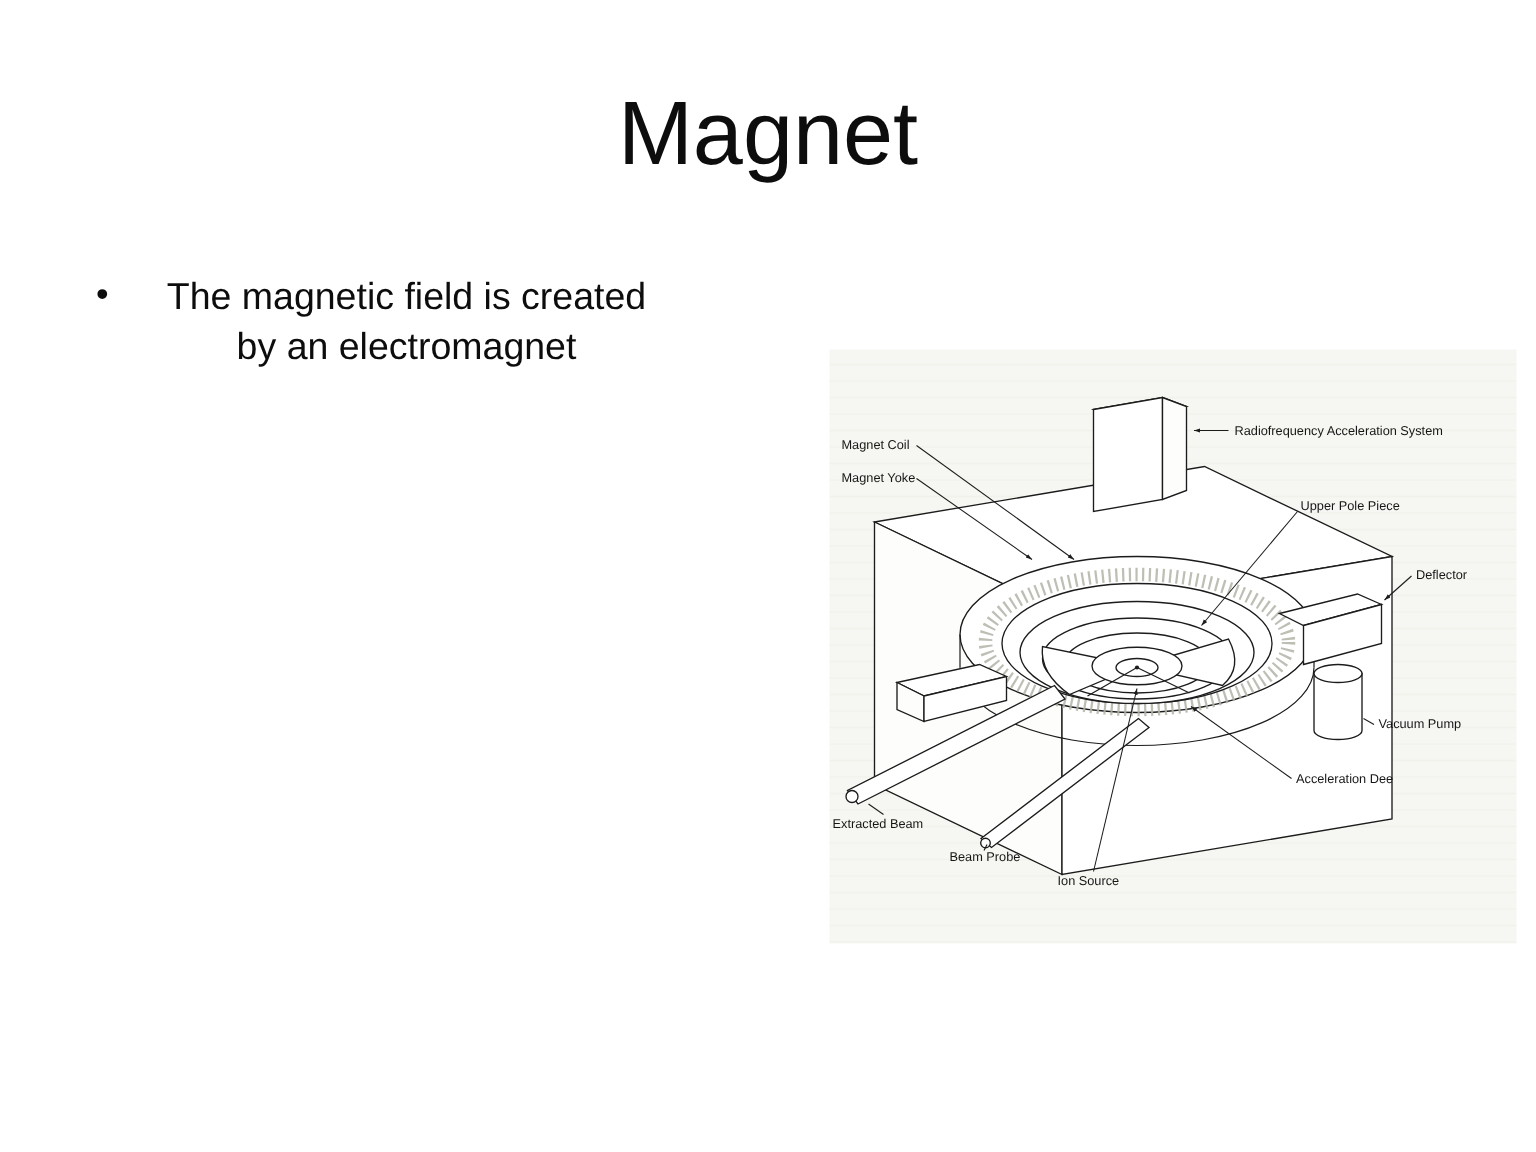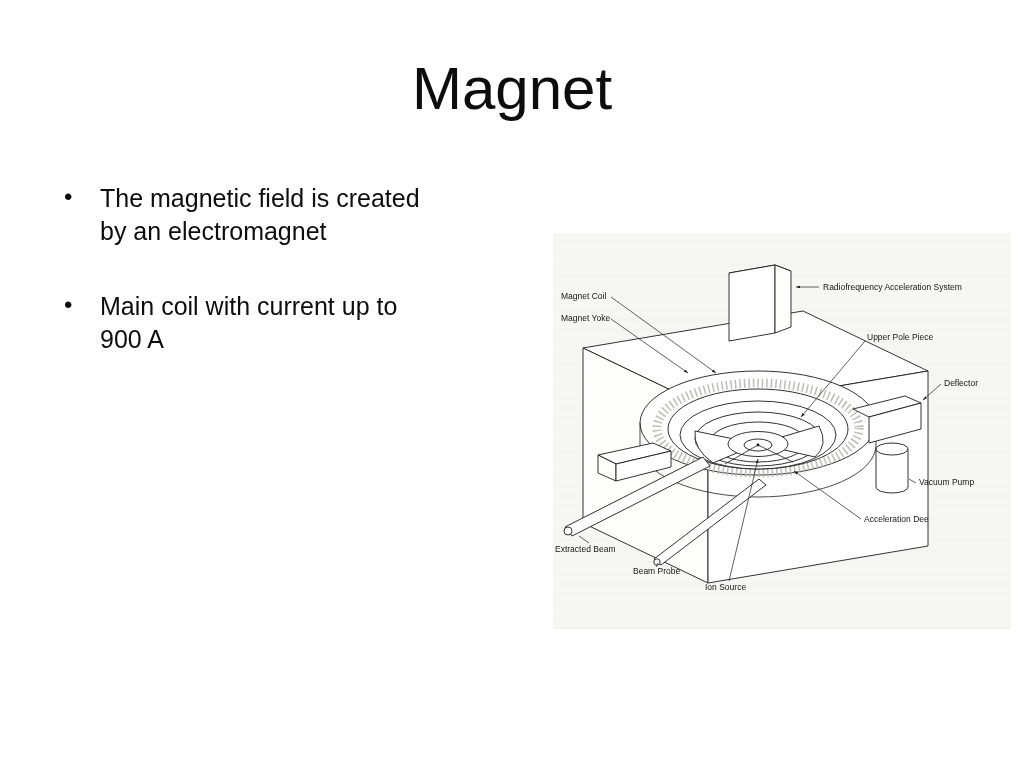--- a/index.html
+++ b/index.html
@@ -12,21 +12,21 @@
   .title{
     position:absolute;top:54px;left:0;width:100%;
     text-align:center;font-size:60px;font-weight:400;margin:0;color:#0d0d0d;
   }
   .bullets{
     position:absolute;left:62px;top:182px;margin:0;padding:0;
     list-style:none;width:380px;
   }
   .bullets li{
     position:relative;padding-left:38px;font-size:25px;line-height:1.32;
-    margin-bottom:42px;max-width:350px;color:#0d0d0d;
+    margin-bottom:42px;max-width:350px;color:#0d0d0d;text-align:center;
   }
   .bullets li::before{
     content:"\2022";position:absolute;left:2px;top:-1px;font-size:24px;color:#0d0d0d;
   }
   .diagram{
     position:absolute;left:553px;top:233px;width:458px;height:396px;
     background:repeating-linear-gradient(180deg,#f6f6f2 0px,#f6f6f2 9px,#f2f2ed 10px,#f6f6f2 11px);
   }
   .diagram svg{display:block;}
   .ln{stroke:#1c1c1c;stroke-width:0.8;fill:none;}
@@ -38,21 +38,20 @@
 </style>
 </head>
 <body>
 
 <div class="slide">
 
   <h1 class="title">Magnet</h1>
 
   <ul class="bullets">
     <li><span>The magnetic field is created by an electromagnet</span></li>
-    <li><span>Main coil with current up to 900 A</span></li>
   </ul>
 
   <div class="diagram">
     <svg width="458" height="396" viewBox="0 0 458 396">
       <defs>
         <marker id="arrow" markerWidth="7" markerHeight="5" refX="6" refY="2" orient="auto">
           <path d="M0,0 L6,2 L0,4 Z" fill="#1c1c1c"></path>
         </marker>
       </defs>
 

